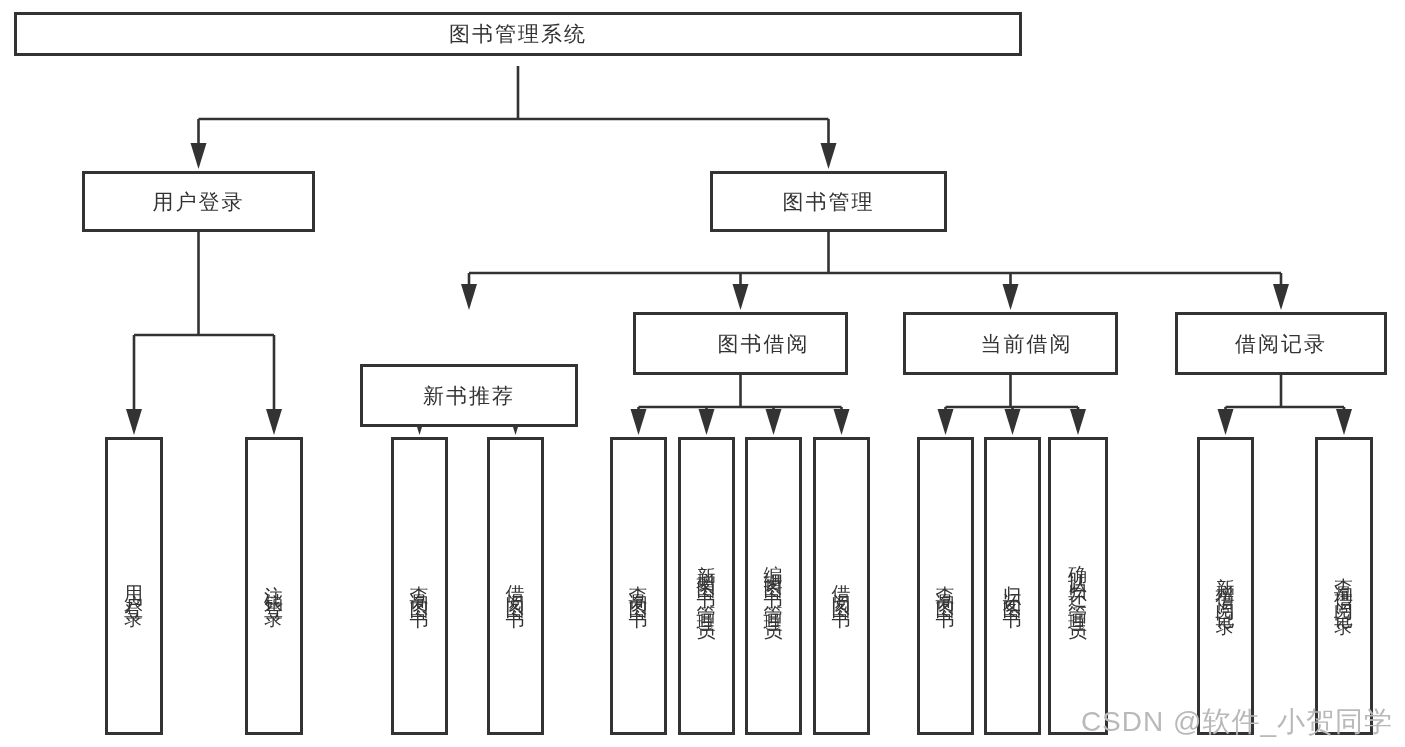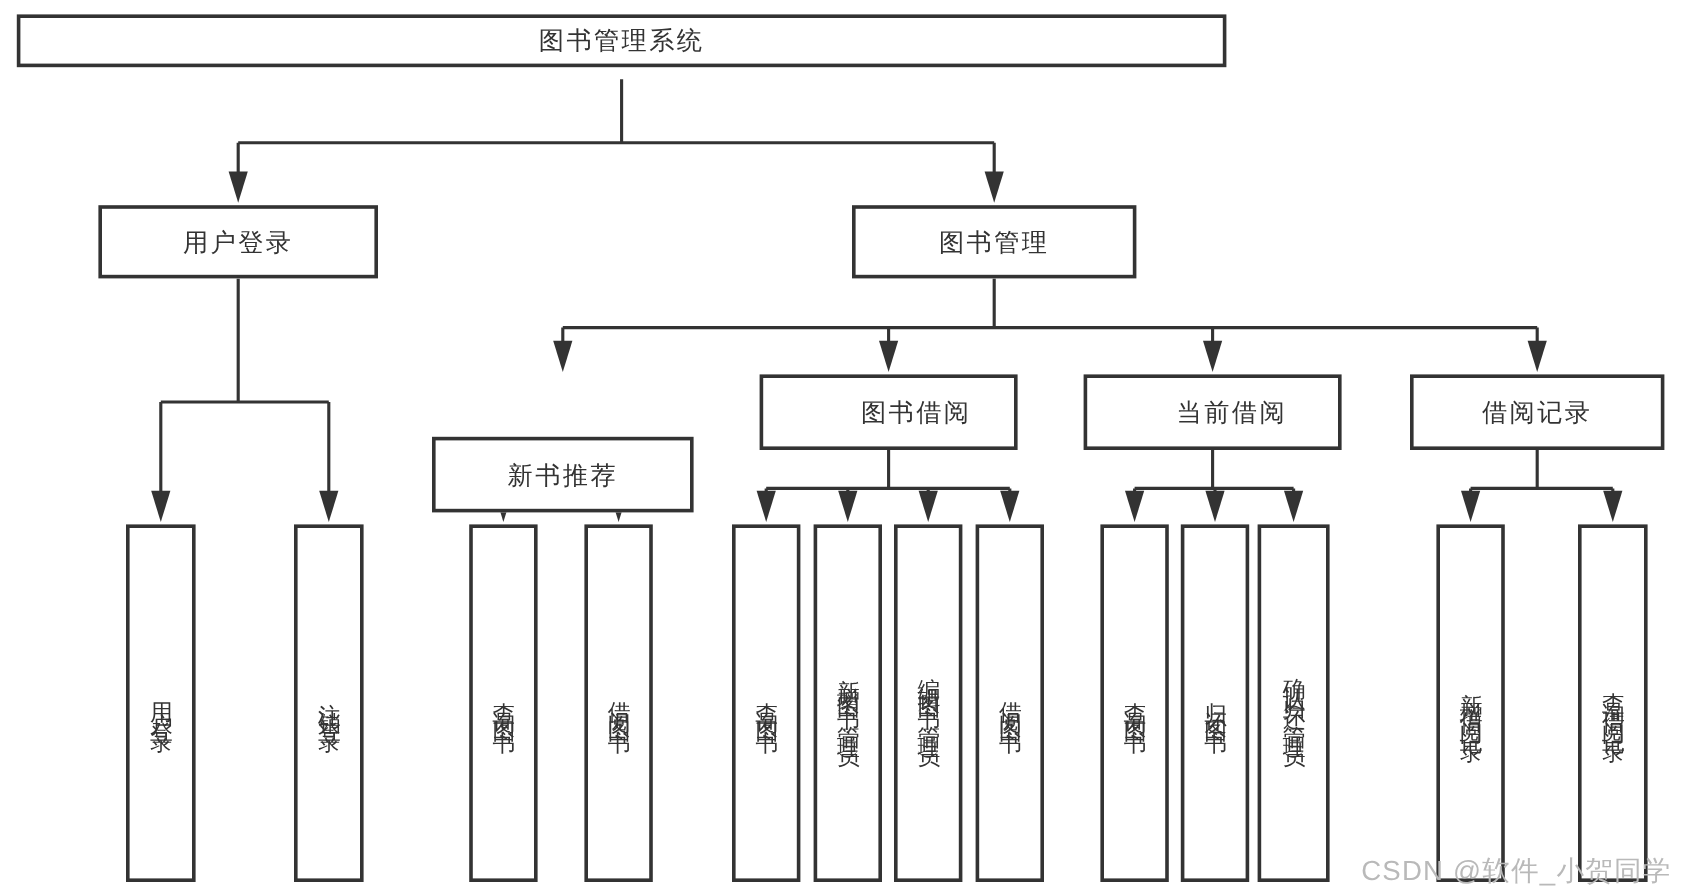--- a/index.html
+++ b/index.html
@@ -23,21 +23,21 @@
     border:3px solid var(--line);background:#fff;
     display:flex;align-items:center;justify-content:center;
   }
   .lbl-h{font-size:21px;letter-spacing:2px;white-space:nowrap;}
   .lbl-v{
     writing-mode:vertical-rl;text-orientation:mixed;
     font-size:19px;letter-spacing:8px;line-height:1;white-space:nowrap;
   }
   .watermark{
     position:absolute;right:12px;bottom:6px;
-    font-size:23px;color:var(--wm);letter-spacing:1px;white-space:nowrap;
+    font-size:28px;color:var(--wm);letter-spacing:1px;white-space:nowrap;
   }
 </style>
 </head>
 <body>
 
 <div class="stage">
 
   <svg class="wires" viewBox="0 0 1405 747" aria-hidden="true">
     <path d="M518 66 V119 M198.5 119 H828.5 M198.5 119 V144 M828.5 119 V144"></path>
     <path d="M198.5 232 V335 M134 335 H274 M134 335 V410 M274 335 V410"></path>

